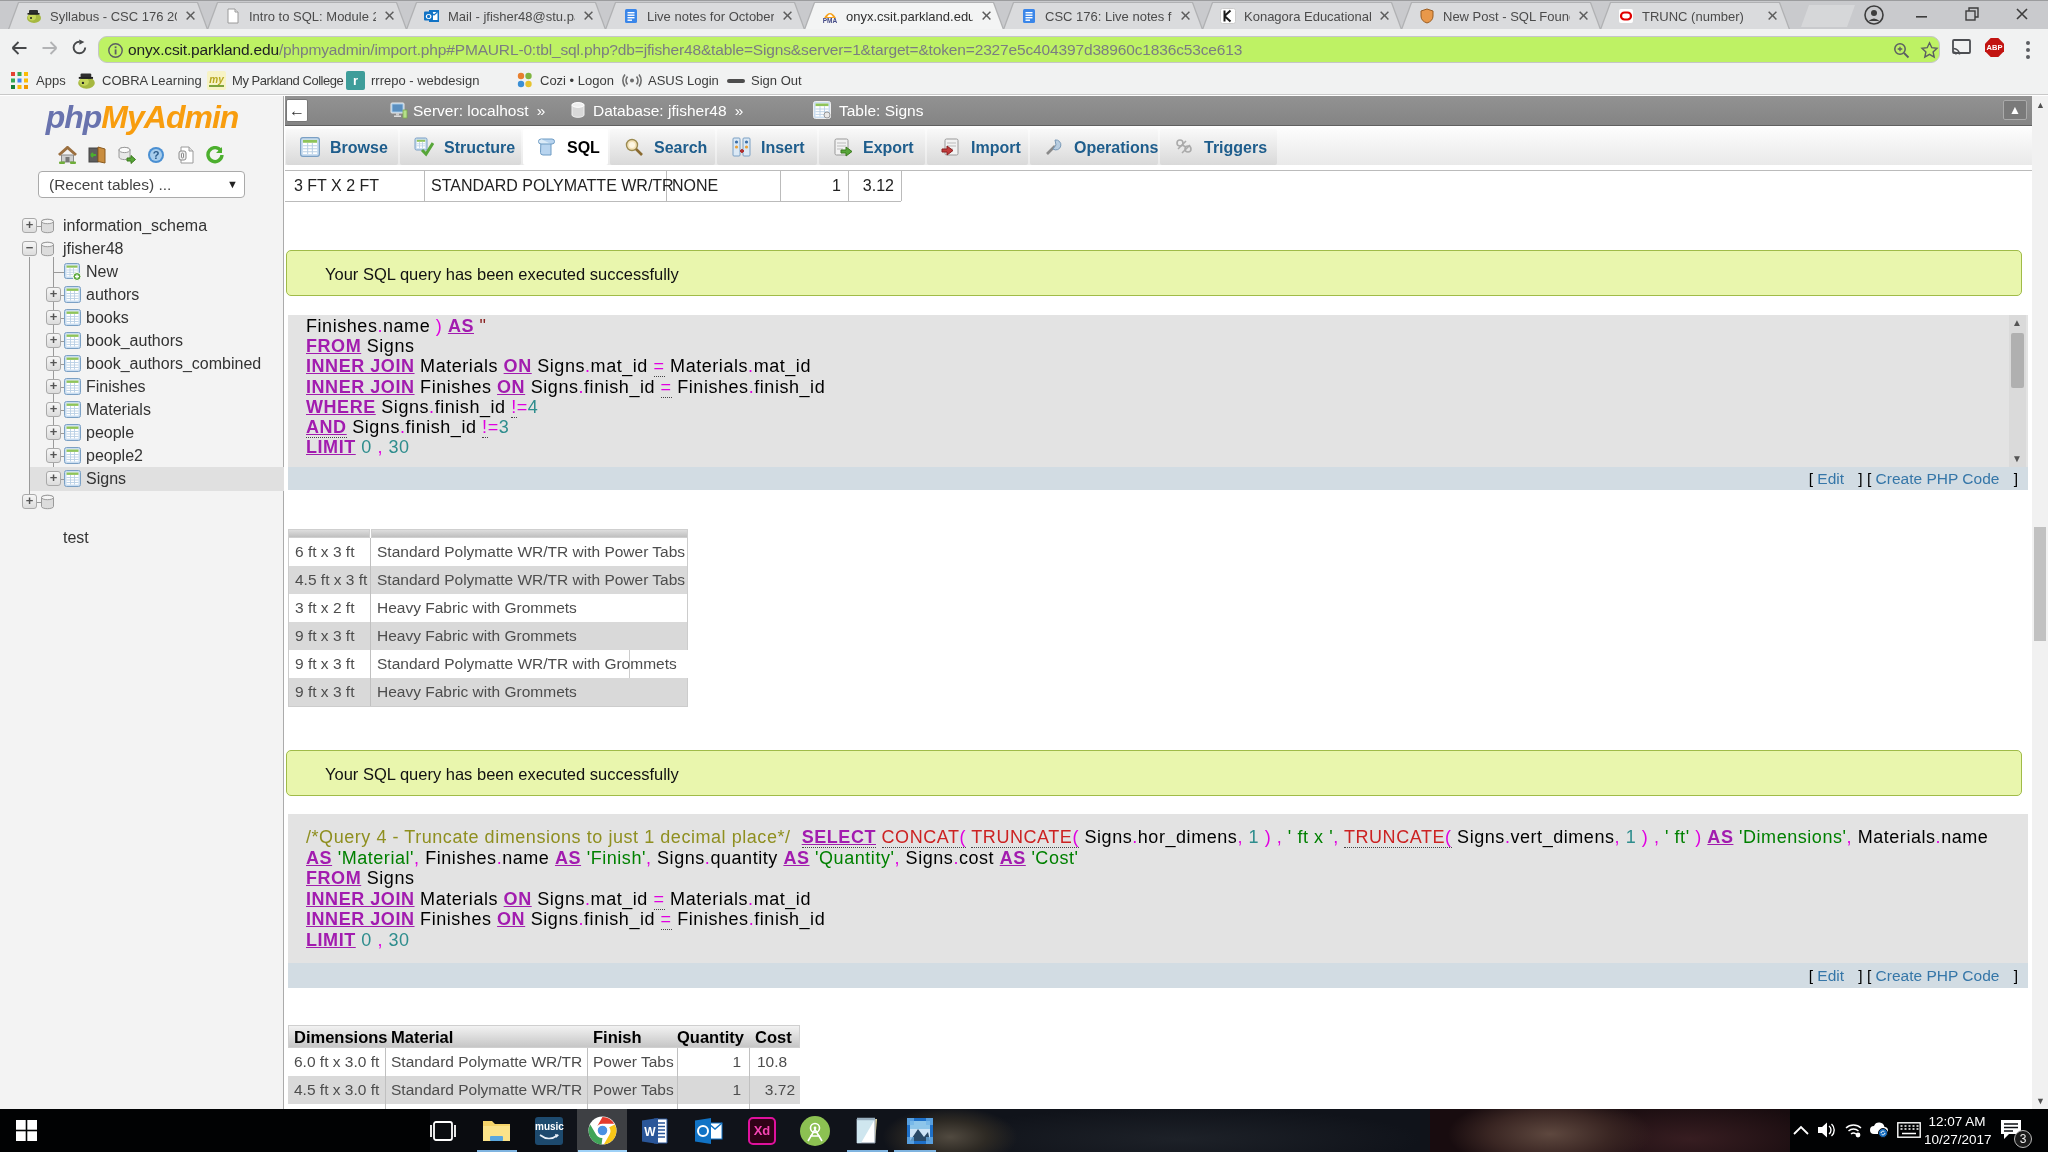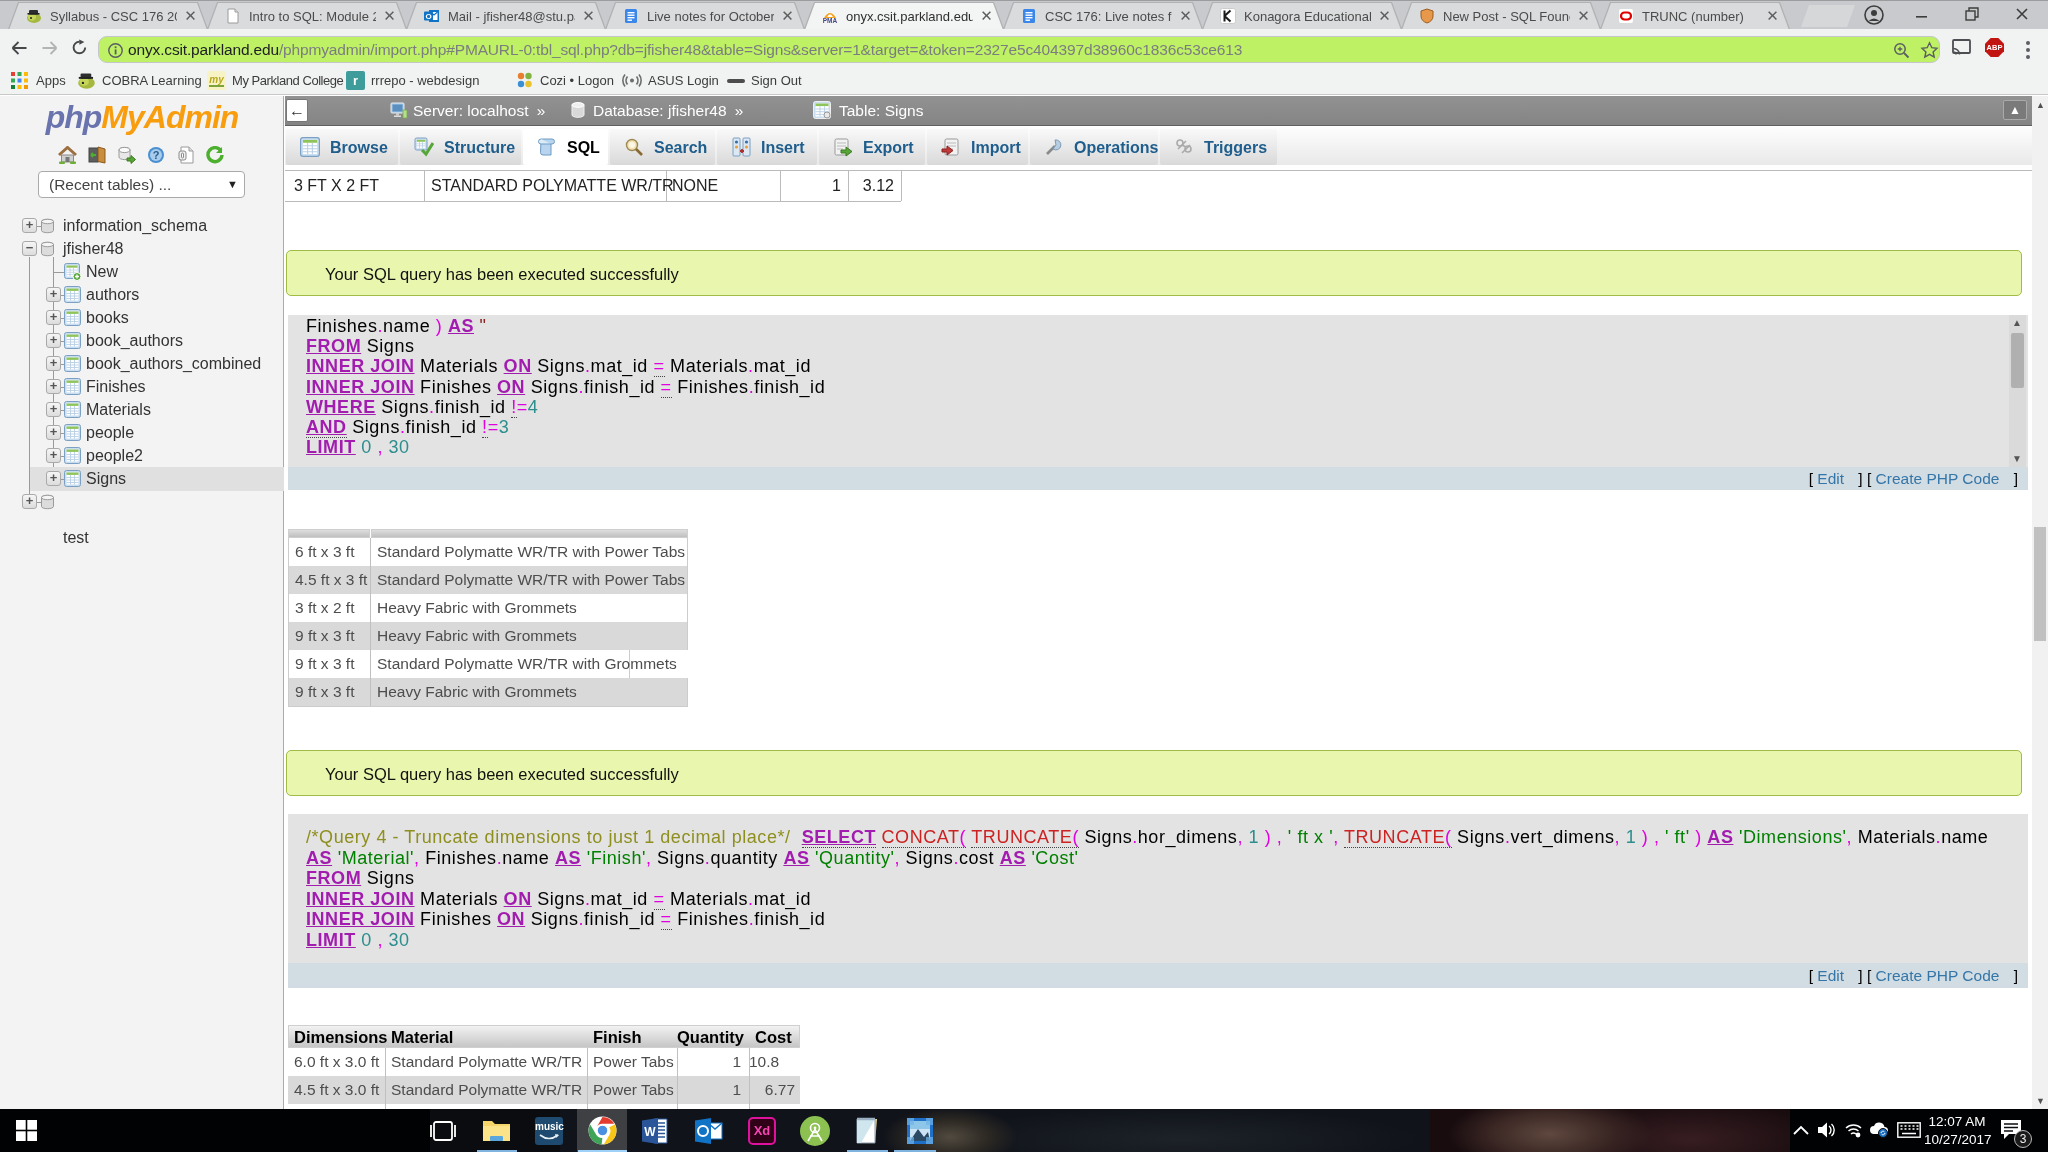--- a/index.html
+++ b/index.html
@@ -665,32 +665,32 @@
     <div class="abs" style="left:9px;top:932px;font-size:16.5px;font-weight:bold;color:#000;">Dimensions</div>
     <div class="abs" style="left:106px;top:932px;font-size:16.5px;font-weight:bold;color:#000;">Material</div>
     <div class="abs" style="left:308px;top:932px;font-size:16.5px;font-weight:bold;color:#000;">Finish</div>
     <div class="abs" style="left:392px;top:932px;width:64px;font-size:16.5px;font-weight:bold;color:#000;text-align:right;">Quantity</div>
     <div class="abs" style="left:470px;top:932px;font-size:16.5px;font-weight:bold;color:#000;">Cost</div>
     <div class="abs" style="left:3px;top:952px;width:512px;height:28px;background:#fff;overflow:hidden;">
      <div class="rtbl" style="left:6px;top:5px;">6.0 ft x 3.0 ft</div>
      <div class="rtbl" style="left:103px;top:5px;">Standard Polymatte WR/TR</div>
      <div class="rtbl" style="left:305px;top:5px;">Power Tabs</div>
      <div class="rtbl" style="left:389px;top:5px;width:64px;text-align:right;">1</div>
-     <div class="rtbl" style="left:461px;top:5px;width:46px;text-align:left;">10.8</div>
+     <div class="rtbl" style="left:461px;top:5px;width:46px;text-align:center;">10.8</div>
      <div class="abs" style="left:97px;top:0;width:1px;height:28px;background:#c0c0c0;"></div>
      <div class="abs" style="left:299px;top:0;width:1px;height:28px;background:#c0c0c0;"></div>
      <div class="abs" style="left:389px;top:0;width:1px;height:28px;background:#c0c0c0;"></div>
      <div class="abs" style="left:461px;top:0;width:1px;height:28px;background:#c0c0c0;"></div>
     </div>
     <div class="abs" style="left:3px;top:980px;width:512px;height:28px;background:#d9d9d9;overflow:hidden;">
      <div class="rtbl" style="left:6px;top:5px;">4.5 ft x 3.0 ft</div>
      <div class="rtbl" style="left:103px;top:5px;">Standard Polymatte WR/TR</div>
      <div class="rtbl" style="left:305px;top:5px;">Power Tabs</div>
      <div class="rtbl" style="left:389px;top:5px;width:64px;text-align:right;">1</div>
-     <div class="rtbl" style="left:461px;top:5px;width:46px;text-align:right;">6.77</div>
+     <div class="rtbl" style="left:461px;top:5px;width:46px;text-align:right;">3.72</div>
      <div class="abs" style="left:97px;top:0;width:1px;height:28px;background:#c0c0c0;"></div>
      <div class="abs" style="left:299px;top:0;width:1px;height:28px;background:#c0c0c0;"></div>
      <div class="abs" style="left:389px;top:0;width:1px;height:28px;background:#c0c0c0;"></div>
      <div class="abs" style="left:461px;top:0;width:1px;height:28px;background:#c0c0c0;"></div>
     </div>
     <div class="abs" style="left:3px;top:1008px;width:512px;height:5px;background:#fff;overflow:hidden;">
      <div class="rtbl" style="left:6px;top:2px;">3.0 ft x 2.0 ft</div>
 
      <div class="abs" style="left:97px;top:0;width:1px;height:5px;background:#c0c0c0;"></div>
      <div class="abs" style="left:299px;top:0;width:1px;height:5px;background:#c0c0c0;"></div>

